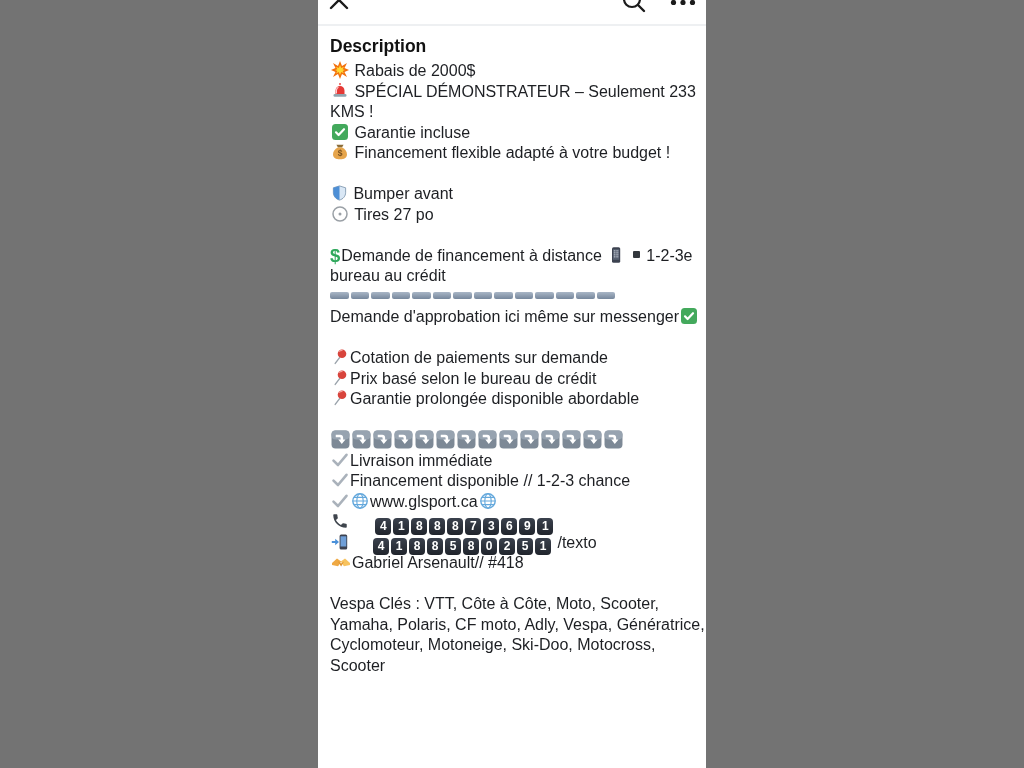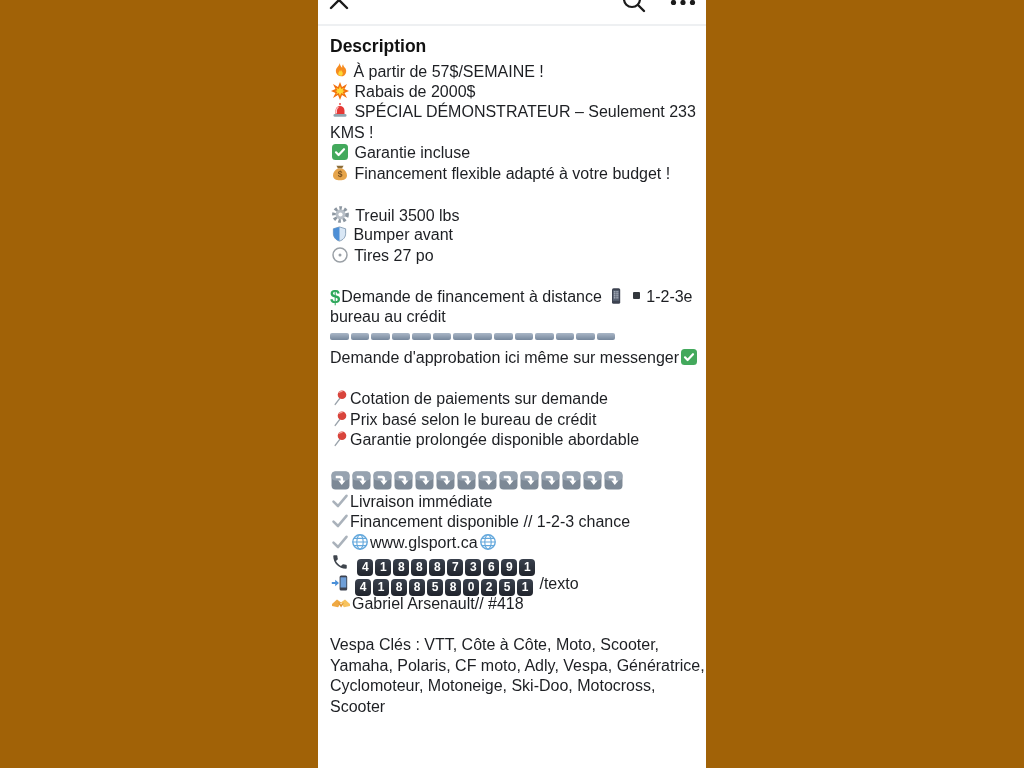--- a/index.html
+++ b/index.html
@@ -1,34 +1,34 @@
 <!DOCTYPE html>
 <html><head>
 <meta charset="utf-8">
 <style>
   html,body{margin:0;padding:0;background:#fff;}
-  .page{position:relative;width:1024px;height:768px;background:#a16207;overflow:hidden;
+  .page{position:relative;width:1024px;height:768px;background:#737373;overflow:hidden;
         font-family:"Liberation Sans",sans-serif;color:#1d1f23;}
   .col{position:absolute;left:318px;top:0;width:388px;height:768px;background:#fff;}
   .topbar{position:relative;height:24px;border-bottom:2px solid #eef0f2;overflow:hidden;}
   .icon-btn{position:absolute;background:none;border:0;padding:0;margin:0;cursor:pointer;line-height:0;}
   .btn-close{left:10px;top:-11px;}
   .btn-search{left:303px;top:-12px;}
   .btn-more{left:352px;top:-1px;}
   .title{margin:10px 0 5px 12px;font-size:17.5px;line-height:20px;font-weight:700;color:#121212;}
   .desc{padding-left:12px;font-size:16px;line-height:20.5px;}
   .line{height:20.5px;white-space:nowrap;}
   .emj{display:inline-block;vertical-align:-3px;margin:0 1px;line-height:0;}
   .emj svg{display:inline-block;}
   .minusbar{display:inline-block;width:18.5px;height:7px;border-radius:2px;
             background:linear-gradient(#a9b6c6,#76879c);margin-right:2px;vertical-align:3px;}
   .sqdot{display:inline-block;width:7px;height:7px;background:#33373d;border-radius:1px;
          vertical-align:3px;margin:0 2px;}
   .dollar{color:#2fa85c;font-weight:700;font-size:18.5px;vertical-align:-1px;margin-right:1px;}
-  .keys{margin-left:3px;}
+  .keys{margin-left:21px;}
   .key{display:inline-block;width:16px;height:17px;background:linear-gradient(#3a414d,#20242c);
        border-radius:4px;color:#fff;font-size:12px;font-weight:700;line-height:17px;
        text-align:center;margin-right:2px;vertical-align:-2.5px;}
 </style>
 </head>
 <body>
 
 <div class="page">
   <div class="col">
 
@@ -49,24 +49,20 @@
               <circle cx="3.5" cy="3.5" r="2.6"></circle>
               <circle cx="13" cy="3.5" r="2.6"></circle>
               <circle cx="22.5" cy="3.5" r="2.6"></circle>
             </svg></span>
       </button>
     </header>
 
     <h1 class="title">Description</h1>
 
     <div class="desc">
-        <div class="line"><span class="emj"><svg width="17" height="19" viewBox="0 0 18 19">
-              <path d="M9 1.2c.3 2.8-2.4 4.3-3.4 6.5-1 2.3-.4 5.2 1.7 6.8 2 1.6 5.1 1.6 7-.1 1.9-1.7 2.4-4.6 1.1-6.9-.9-1.6-2.4-2.4-2.6-4.7-.8.8-1.2 2.3-.9 3.8-1.3-1-2.4-3.2-2.9-5.4z" fill="#f68b1f"></path>
-              <path d="M9.3 9c.1 1.5-1.6 2.2-1.6 3.7 0 1.4 1.1 2.4 2.4 2.4 1.4 0 2.4-1.1 2.4-2.5 0-1.8-1.7-2.2-1.8-3.8-.6.6-.9 1.3-.7 2.1-.4-.4-.6-1.1-.7-1.9z" fill="#fdd835"></path>
-            </svg></span> À partir de 57$/SEMAINE !</div>
         <div class="line"><span class="emj"><svg width="18" height="18" viewBox="0 0 18 18">
               <polygon points="9,0 11,5 16,2 13.5,7 18,9 13.5,11 16,16 11,13 9,18 7,13 2,16 4.5,11 0,9 4.5,7 2,2 7,5" fill="#f2700c"></polygon>
               <polygon points="9,4 10.3,7 13,5.7 11.6,8.3 14,9 11.6,9.9 13,12.4 10.3,11 9,14 7.7,11 5,12.4 6.4,9.9 4,9 6.4,8.3 5,5.7 7.7,7" fill="#fdd835"></polygon>
             </svg></span> Rabais de 2000$</div>
         <div class="line"><span class="emj"><svg width="18" height="18" viewBox="0 0 18 18">
               <rect x="8.3" y="1" width="1.4" height="2.2" rx=".6" fill="#e53935"></rect>
               <path d="M4.5 12V8.5C4.5 6 6.5 4 9 4s4.5 2 4.5 4.5V12z" fill="#e53935"></path>
               <path d="M7 5.4C6 6 5.4 7.1 5.4 8.4V11" stroke="#ffcdd2" stroke-width="1.2" fill="none" stroke-linecap="round"></path>
               <rect x="2.5" y="12" width="13" height="2.8" rx="1.3" fill="#90a4ae"></rect>
             </svg></span> SPÉCIAL DÉMONSTRATEUR – Seulement 233</div>
@@ -74,25 +70,20 @@
         <div class="line"><span class="emj"><svg width="18" height="18" viewBox="0 0 18 18">
               <rect x="1" y="1" width="16" height="16" rx="3.5" fill="#43a95c"></rect>
               <path d="M5 9.3l2.6 2.7L13 6.2" stroke="#fff" stroke-width="2.2" fill="none" stroke-linecap="round" stroke-linejoin="round"></path>
             </svg></span> Garantie incluse</div>
         <div class="line"><span class="emj"><svg width="18" height="18" viewBox="0 0 18 18">
               <path d="M7 4.6L5.4 1.8h7.2L11 4.6z" fill="#8d6e3a"></path>
               <path d="M6.8 4.6h4.4c3 1.6 4.8 4.2 4.8 6.8 0 3.2-2.7 4.8-7 4.8s-7-1.6-7-4.8c0-2.6 1.8-5.2 4.8-6.8z" fill="#e6a54c"></path>
               <text x="9" y="13.4" font-size="8.5" font-weight="bold" fill="#7a5220" text-anchor="middle">$</text>
             </svg></span> Financement flexible adapté à votre budget !</div>
         <div class="line">&nbsp;</div>
-        <div class="line"><span class="emj"><svg width="19" height="19" viewBox="0 0 20 20">
-              <circle cx="10" cy="10" r="6.8" fill="none" stroke="#8d97a1" stroke-width="4" stroke-dasharray="2.7 2.3"></circle>
-              <circle cx="10" cy="10" r="5.2" fill="#b8bfc7"></circle>
-              <circle cx="10" cy="10" r="2.2" fill="#fff"></circle>
-            </svg></span> Treuil 3500 lbs</div>
         <div class="line"><span class="emj"><svg width="17" height="18" viewBox="0 0 18 18">
               <path d="M9 1.5l6.5 2v5c0 3.8-2.6 6.9-6.5 8-3.9-1.1-6.5-4.2-6.5-8v-5z" fill="#d9e7f5" stroke="#6f8aa5" stroke-width=".8"></path>
               <path d="M9 1.5l-6.5 2v5c0 3.8 2.6 6.9 6.5 8z" fill="#4d8fd6"></path>
             </svg></span> Bumper avant</div>
         <div class="line"><span class="emj"><svg width="18" height="18" viewBox="0 0 18 18">
               <circle cx="9" cy="9" r="7" fill="none" stroke="#9aa0a6" stroke-width="1.5"></circle>
               <circle cx="9" cy="9" r="1.5" fill="#9aa0a6"></circle>
             </svg></span> Tires 27 po</div>
         <div class="line">&nbsp;</div>
         <div class="line"><span class="dollar">$</span>Demande de financement à distance <span class="emj"><svg width="18" height="18" viewBox="0 0 18 18">

